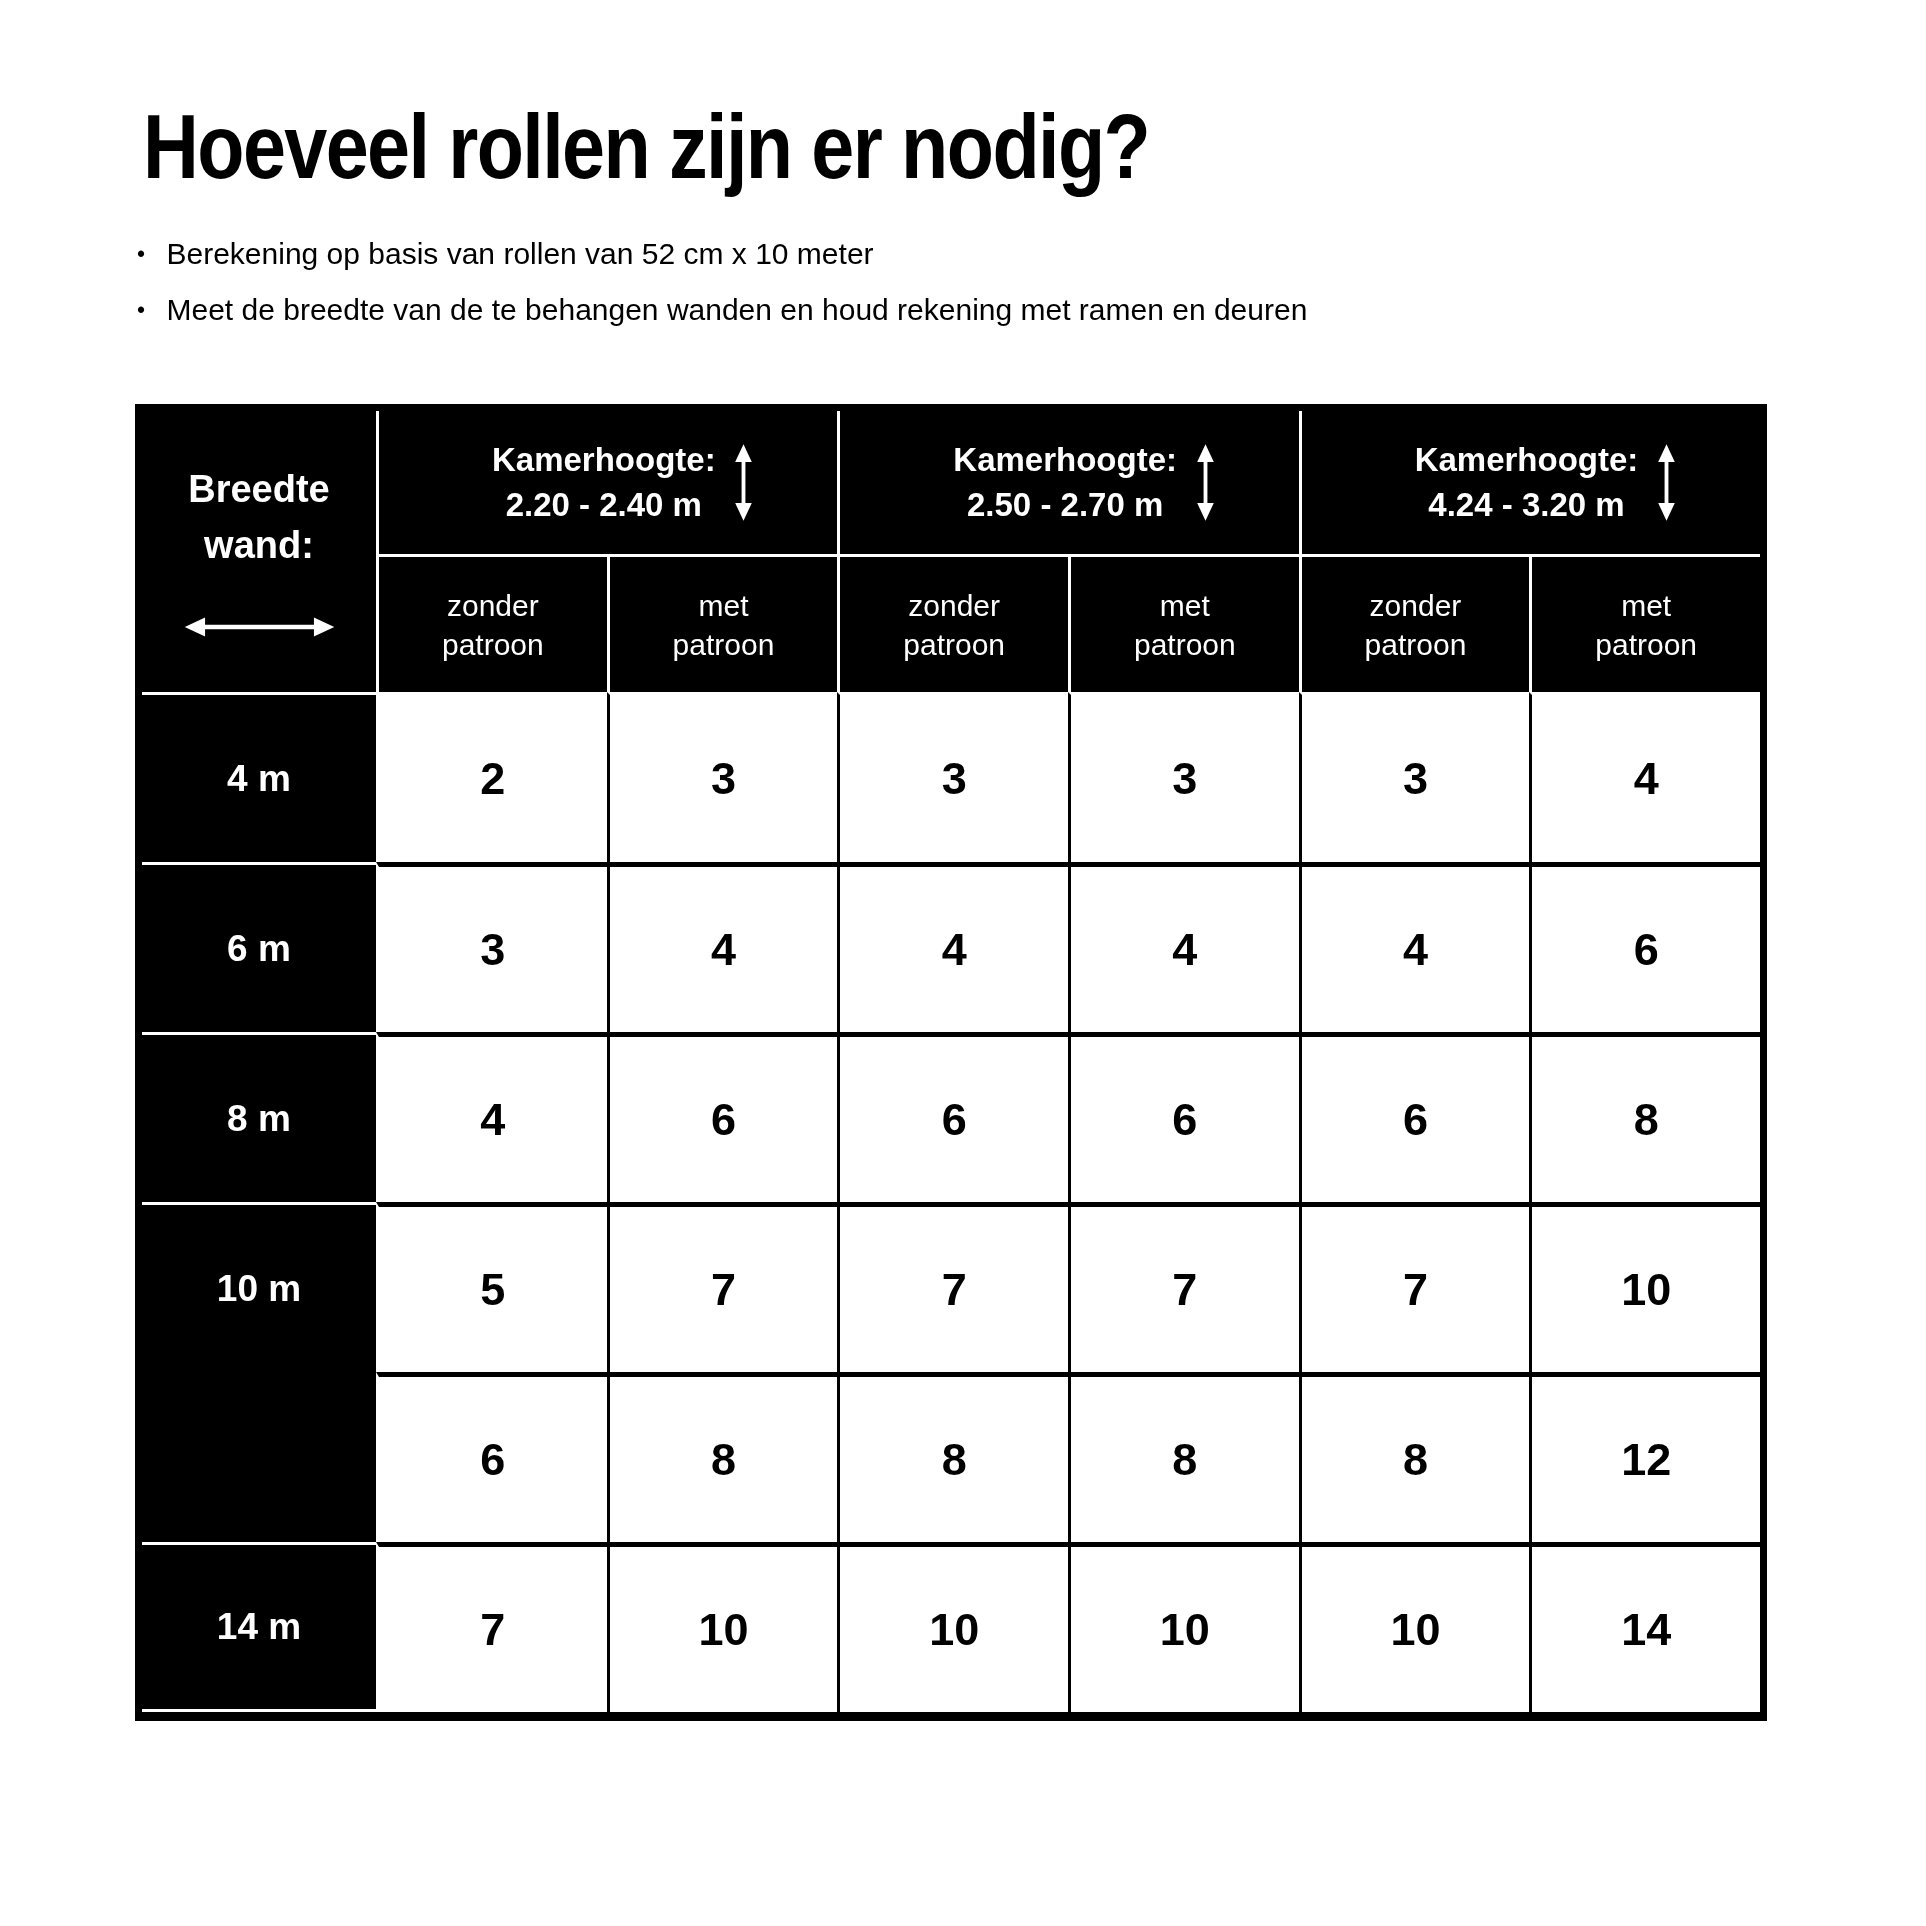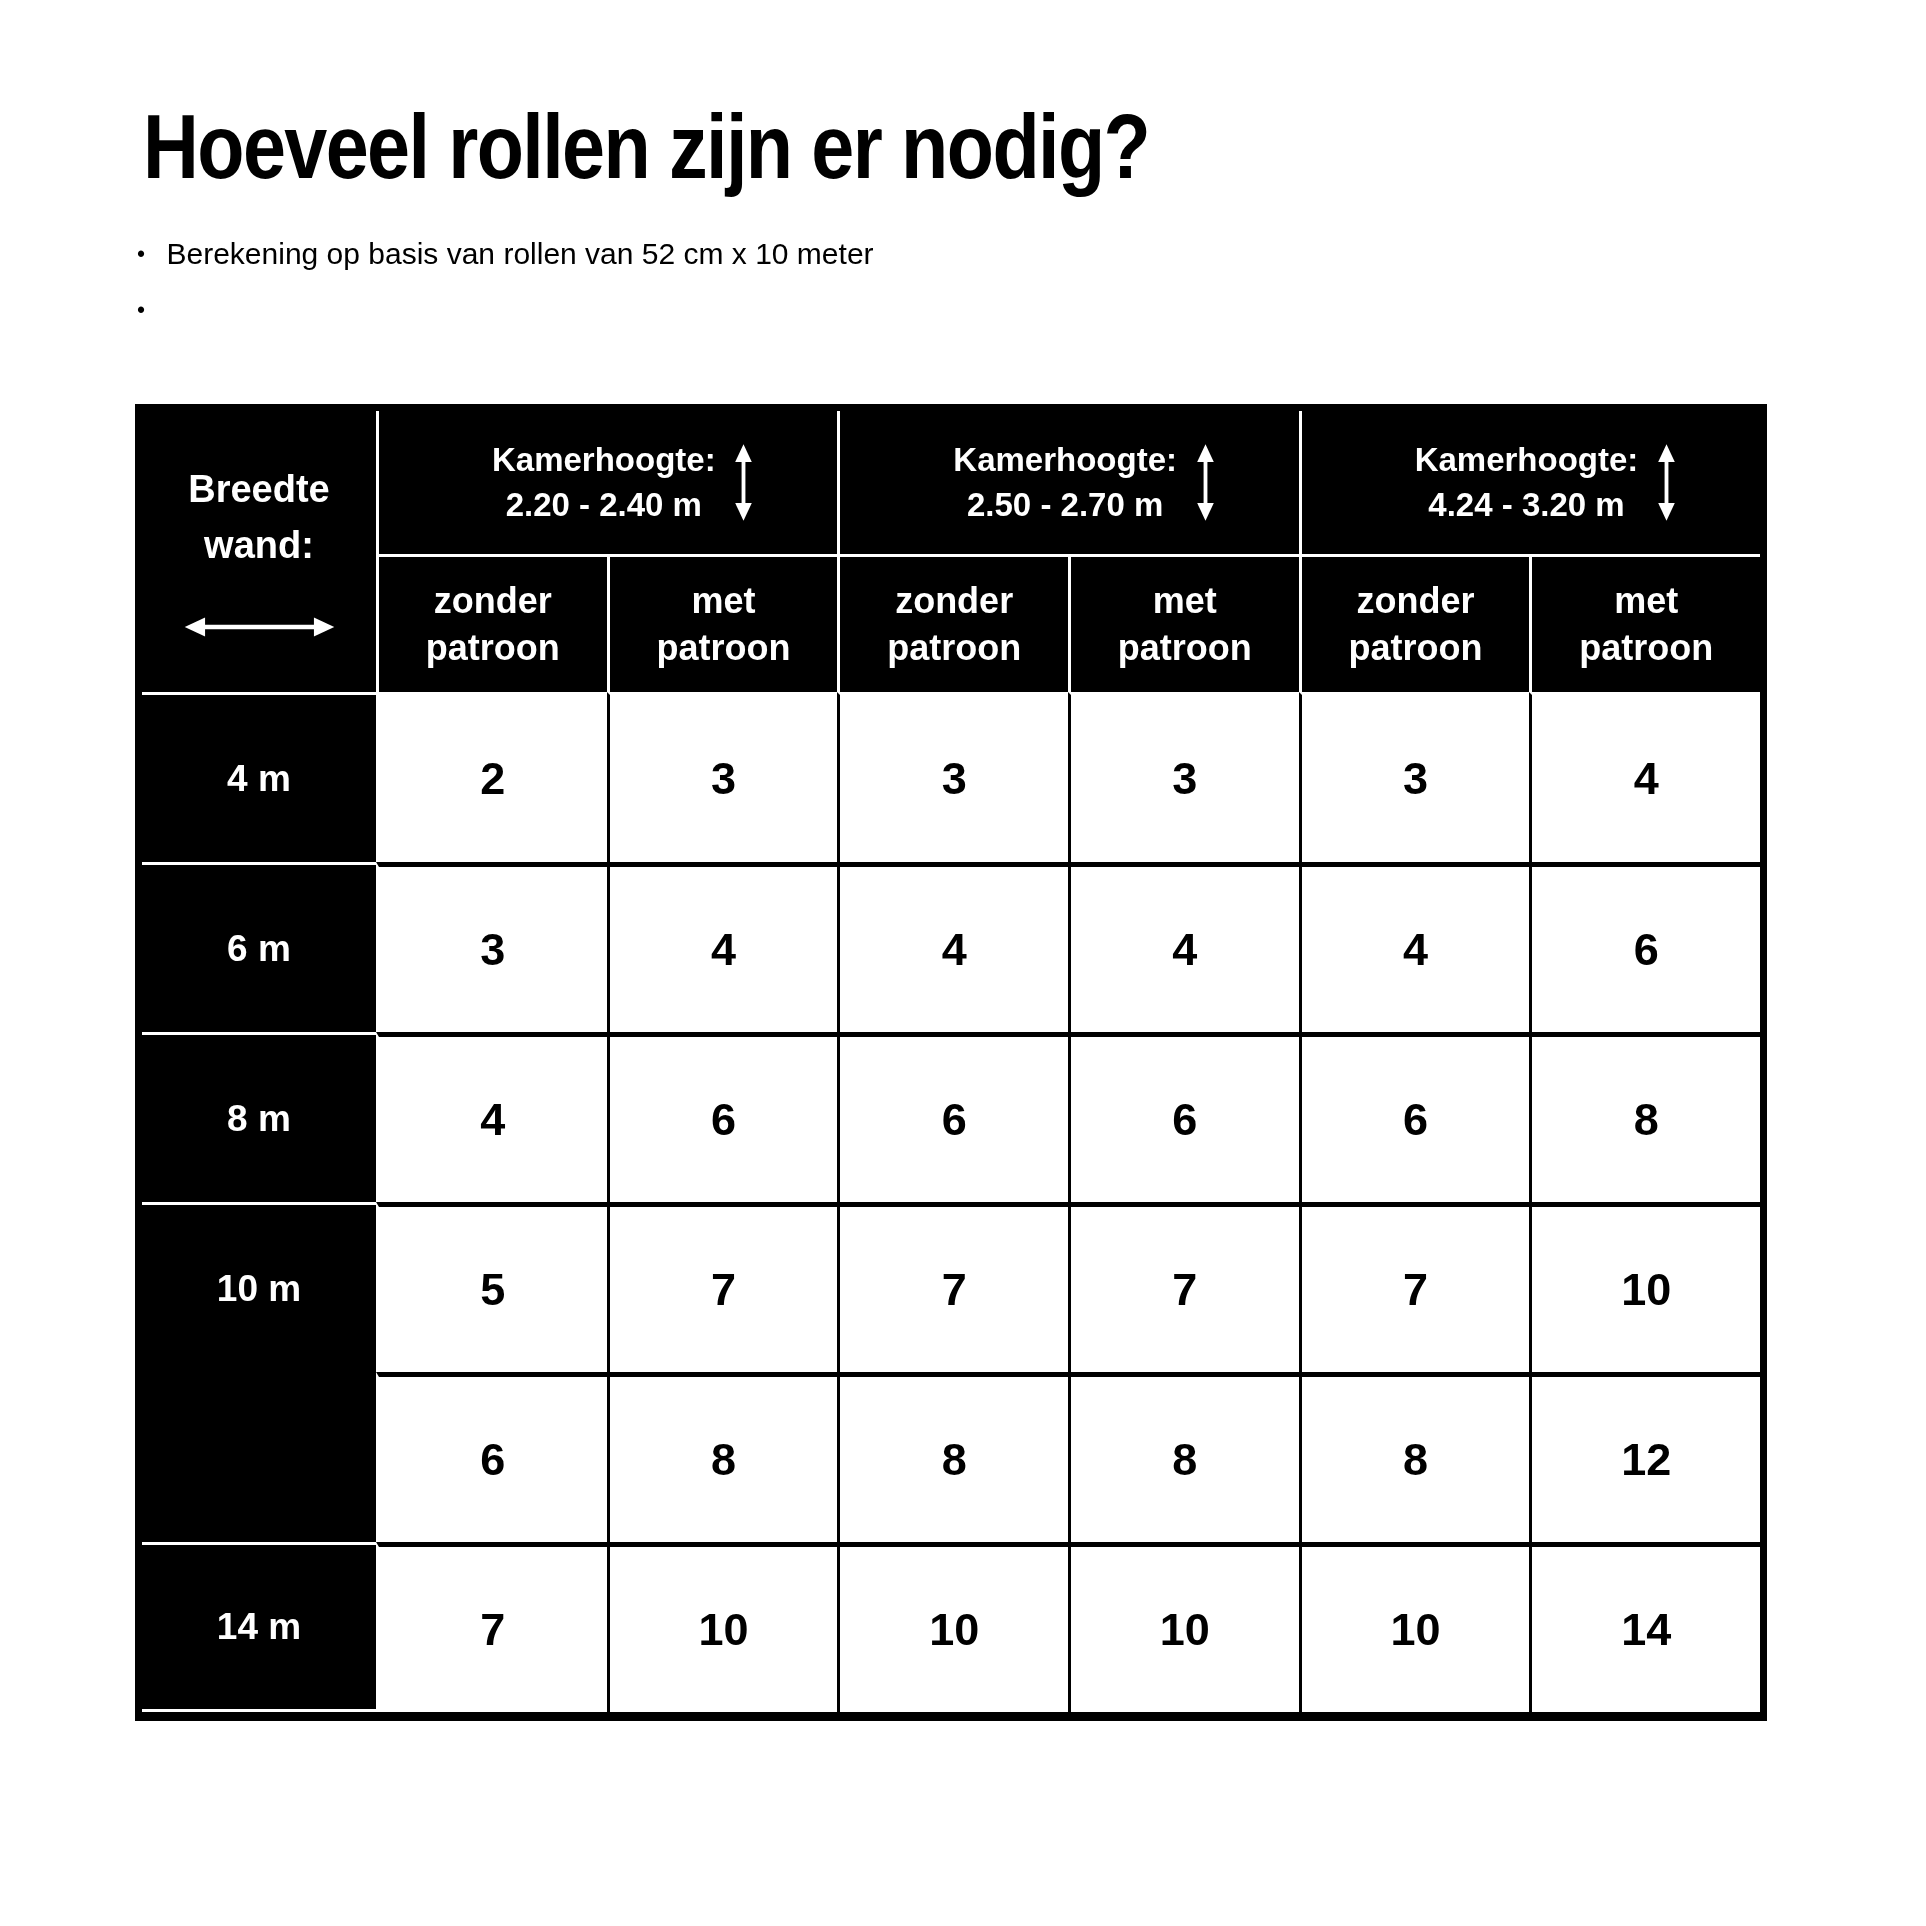--- a/index.html
+++ b/index.html
@@ -105,22 +105,22 @@
     border-left: 3.9px solid #ffffff;
     border-top: 3.9px solid #ffffff;
     display: flex;
     align-items: center;
     justify-content: center;
     text-align: center;
   }
   .sub span {
     display: block;
     max-width: 154px;
-    font-size: 36px;
-    font-weight: bold;
+    font-size: 30px;
+    font-weight: normal;
     line-height: 1.3;
   }
 
   .rowhead {
     border-top: 3.9px solid #ffffff;
     display: flex;
     align-items: center;
     justify-content: center;
     font-size: 37px;
     font-weight: bold;
@@ -148,20 +148,21 @@
 
   <h1 class="title">Hoeveel rollen zijn er nodig?</h1>
 
   <ul class="bullets">
     <li>
       <span class="bullet-dot">•</span>
       <span>Berekening op basis van rollen van 52 cm x 10 meter</span>
     </li>
     <li>
       <span class="bullet-dot">•</span>
+      <span>Meet de breedte van de te behangen wanden en houd rekening met ramen en deuren</span>
     </li>
   </ul>
 
   <div class="rolls-table">
 
     <div class="hcell corner">
       <div class="corner-label">Breedte wand:</div>
       <svg class="h-arrow" width="151" height="28" viewBox="0 0 235 44">
         <line x1="24" y1="22" x2="211" y2="22" stroke="#ffffff" stroke-width="7"></line>
         <polygon points="0,22 32,7 32,37" fill="#ffffff"></polygon>

